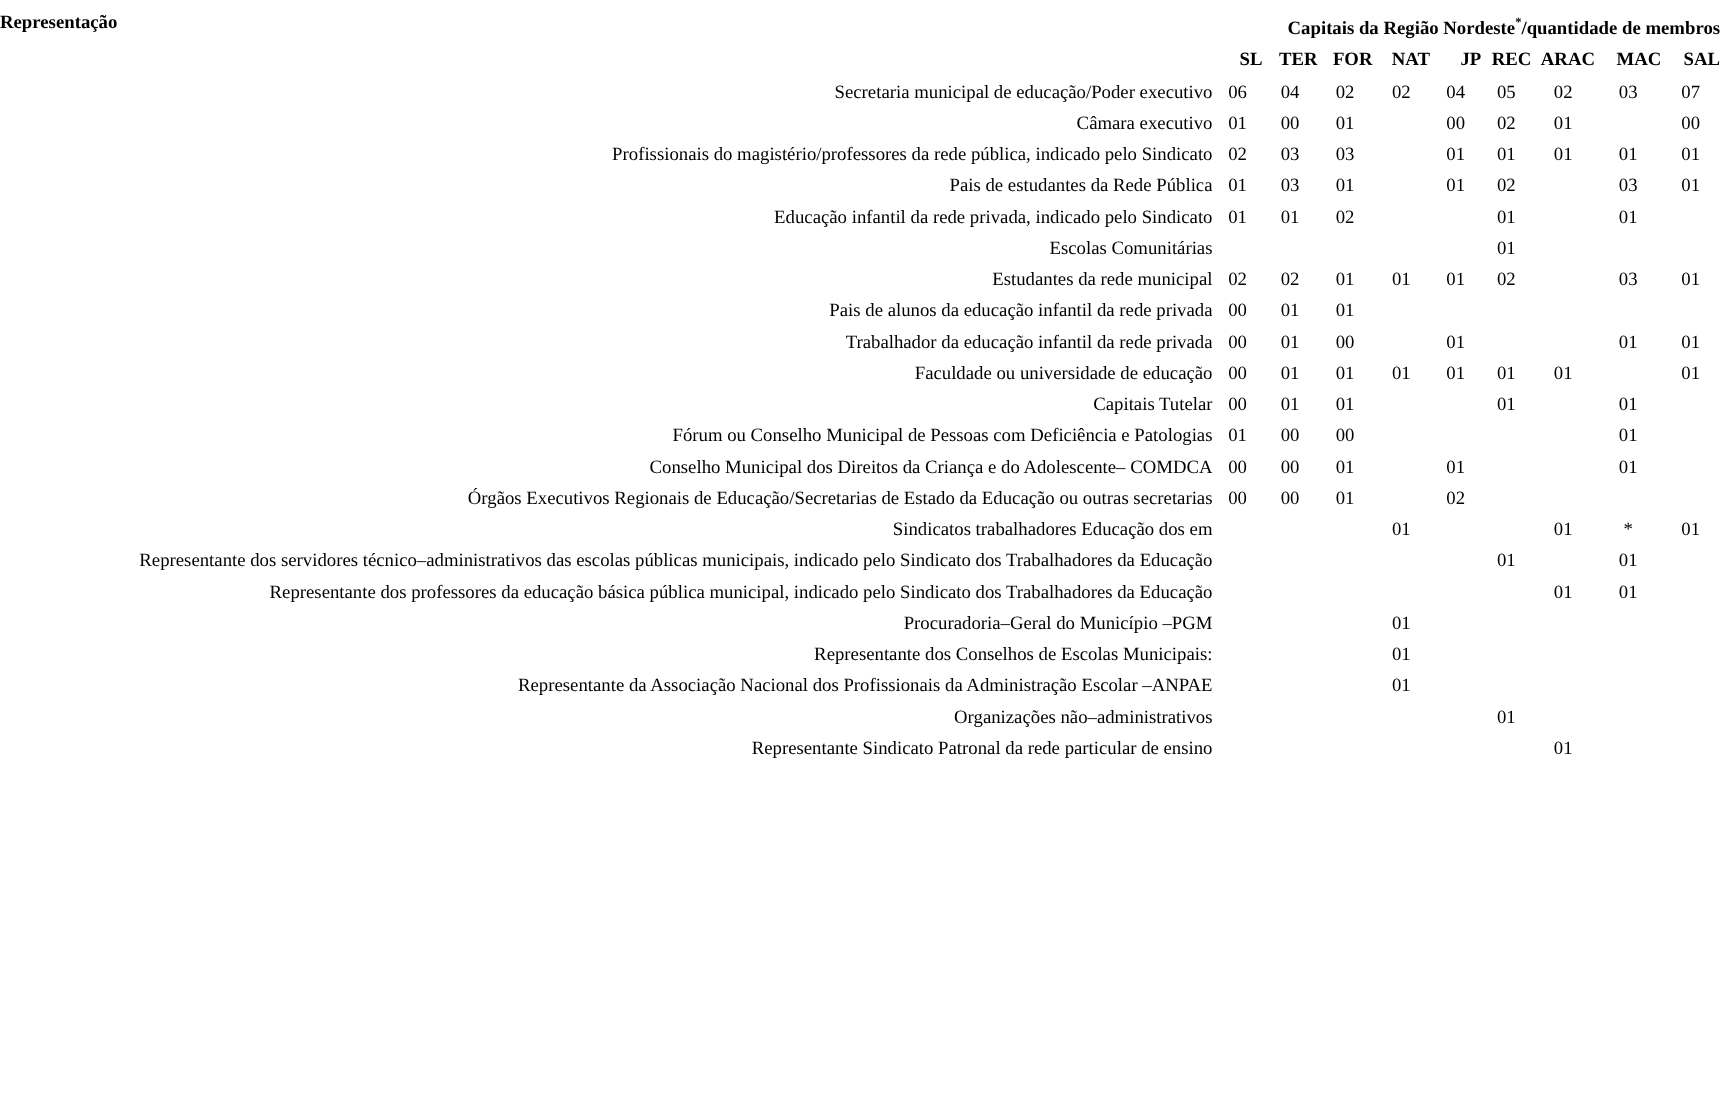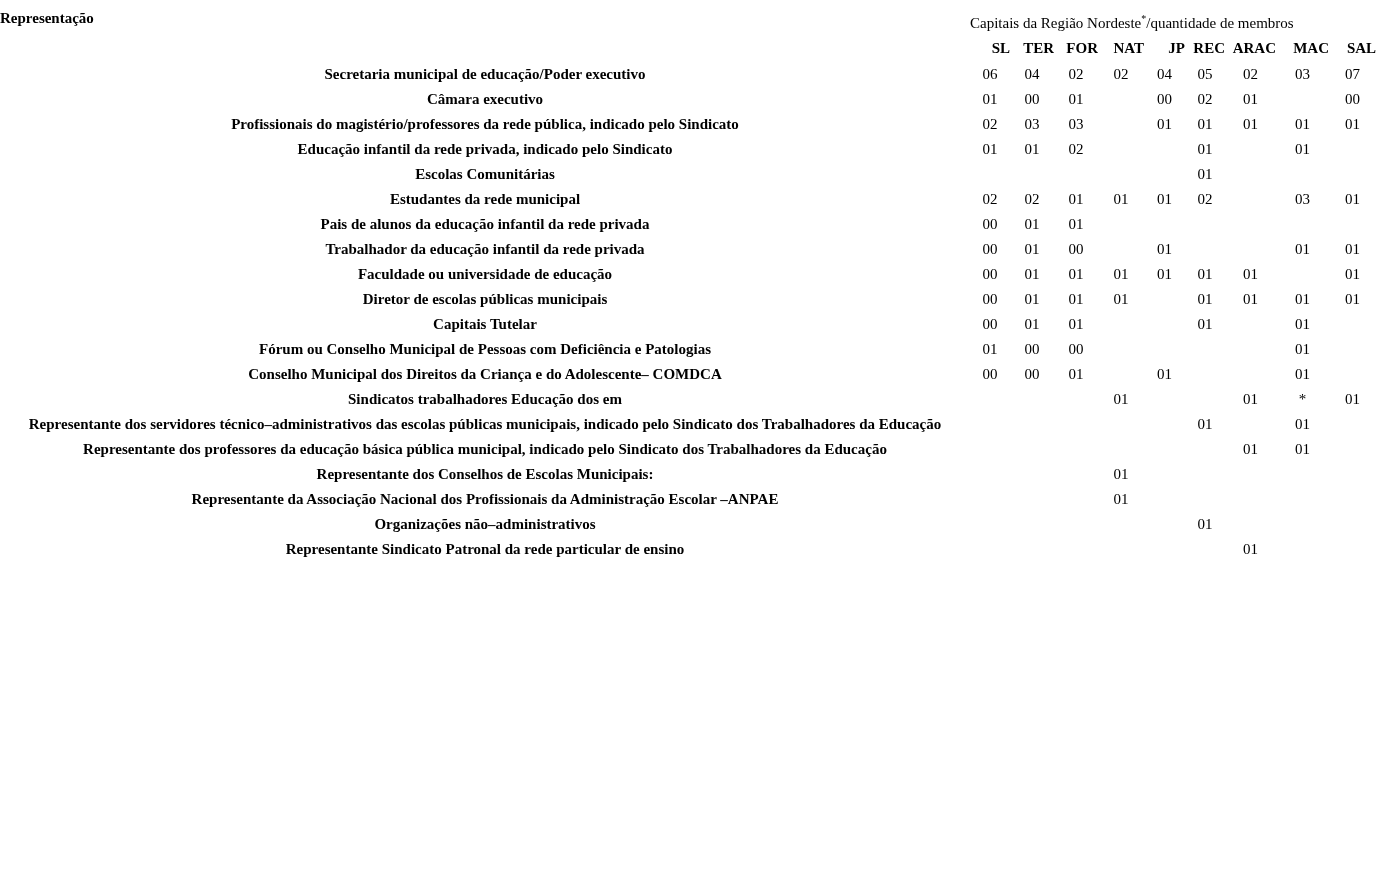--- a/index.html
+++ b/index.html
@@ -32,42 +32,41 @@
   }
   th.corner-header {
     text-align: left;
     font-weight: bold;
     padding-left: 7px;
     font-size: 15px;
     line-height: 28px;
     height: 30px;
   }
   th.group-header {
-    text-align: left;
-    font-weight: normal;
+    text-align: right;
+    font-weight: bold;
     padding-left: 12px;
     font-size: 15px;
     line-height: 28px;
     height: 30px;
     white-space: nowrap;
   }
   th.group-header sup {
     font-size: 10px;
   }
   tr.col-header-row th {
     text-align: right;
     font-weight: bold;
     height: 26px;
     line-height: 24px;
   }
   td.label-cell {
-    text-align: center;
+    text-align: right;
     padding-left: 7px;
     height: 25px;
-    font-weight: bold;
   }
   td.value-cell {
     text-align: center;
     height: 25px;
   }
 </style>
 </head>
 <body>
 
 <div class="page">
@@ -133,20 +132,32 @@
           <td class="value-cell">03</td>
           <td class="value-cell">03</td>
           <td class="value-cell"></td>
           <td class="value-cell">01</td>
           <td class="value-cell">01</td>
           <td class="value-cell">01</td>
           <td class="value-cell">01</td>
           <td class="value-cell">01</td>
         </tr>
         <tr>
+          <td class="label-cell">Pais de estudantes da Rede Pública</td>
+          <td class="value-cell">01</td>
+          <td class="value-cell">03</td>
+          <td class="value-cell">01</td>
+          <td class="value-cell"></td>
+          <td class="value-cell">01</td>
+          <td class="value-cell">02</td>
+          <td class="value-cell"></td>
+          <td class="value-cell">03</td>
+          <td class="value-cell">01</td>
+        </tr>
+        <tr>
           <td class="label-cell">Educação infantil da rede privada, indicado pelo Sindicato</td>
           <td class="value-cell">01</td>
           <td class="value-cell">01</td>
           <td class="value-cell">02</td>
           <td class="value-cell"></td>
           <td class="value-cell"></td>
           <td class="value-cell">01</td>
           <td class="value-cell"></td>
           <td class="value-cell">01</td>
           <td class="value-cell"></td>
@@ -205,32 +216,20 @@
           <td class="value-cell">01</td>
           <td class="value-cell">01</td>
           <td class="value-cell">01</td>
           <td class="value-cell">01</td>
           <td class="value-cell">01</td>
           <td class="value-cell">01</td>
           <td class="value-cell"></td>
           <td class="value-cell">01</td>
         </tr>
         <tr>
-          <td class="label-cell">Diretor de escolas públicas municipais</td>
-          <td class="value-cell">00</td>
-          <td class="value-cell">01</td>
-          <td class="value-cell">01</td>
-          <td class="value-cell">01</td>
-          <td class="value-cell"></td>
-          <td class="value-cell">01</td>
-          <td class="value-cell">01</td>
-          <td class="value-cell">01</td>
-          <td class="value-cell">01</td>
-        </tr>
-        <tr>
           <td class="label-cell">Capitais Tutelar</td>
           <td class="value-cell">00</td>
           <td class="value-cell">01</td>
           <td class="value-cell">01</td>
           <td class="value-cell"></td>
           <td class="value-cell"></td>
           <td class="value-cell">01</td>
           <td class="value-cell"></td>
           <td class="value-cell">01</td>
           <td class="value-cell"></td>
@@ -253,20 +252,32 @@
           <td class="value-cell">00</td>
           <td class="value-cell">01</td>
           <td class="value-cell"></td>
           <td class="value-cell">01</td>
           <td class="value-cell"></td>
           <td class="value-cell"></td>
           <td class="value-cell">01</td>
           <td class="value-cell"></td>
         </tr>
         <tr>
+          <td class="label-cell">Órgãos Executivos Regionais de Educação/Secretarias de Estado da Educação ou outras secretarias</td>
+          <td class="value-cell">00</td>
+          <td class="value-cell">00</td>
+          <td class="value-cell">01</td>
+          <td class="value-cell"></td>
+          <td class="value-cell">02</td>
+          <td class="value-cell"></td>
+          <td class="value-cell"></td>
+          <td class="value-cell"></td>
+          <td class="value-cell"></td>
+        </tr>
+        <tr>
           <td class="label-cell">Sindicatos trabalhadores Educação dos em</td>
           <td class="value-cell"></td>
           <td class="value-cell"></td>
           <td class="value-cell"></td>
           <td class="value-cell">01</td>
           <td class="value-cell"></td>
           <td class="value-cell"></td>
           <td class="value-cell">01</td>
           <td class="value-cell">*</td>
           <td class="value-cell">01</td>
@@ -286,20 +297,32 @@
         <tr>
           <td class="label-cell">Representante dos professores da educação básica pública municipal, indicado pelo Sindicato dos  Trabalhadores da Educação</td>
           <td class="value-cell"></td>
           <td class="value-cell"></td>
           <td class="value-cell"></td>
           <td class="value-cell"></td>
           <td class="value-cell"></td>
           <td class="value-cell"></td>
           <td class="value-cell">01</td>
           <td class="value-cell">01</td>
+          <td class="value-cell"></td>
+        </tr>
+        <tr>
+          <td class="label-cell">Procuradoria–Geral do Município –PGM</td>
+          <td class="value-cell"></td>
+          <td class="value-cell"></td>
+          <td class="value-cell"></td>
+          <td class="value-cell">01</td>
+          <td class="value-cell"></td>
+          <td class="value-cell"></td>
+          <td class="value-cell"></td>
+          <td class="value-cell"></td>
           <td class="value-cell"></td>
         </tr>
         <tr>
           <td class="label-cell">Representante dos Conselhos de Escolas Municipais:</td>
           <td class="value-cell"></td>
           <td class="value-cell"></td>
           <td class="value-cell"></td>
           <td class="value-cell">01</td>
           <td class="value-cell"></td>
           <td class="value-cell"></td>

